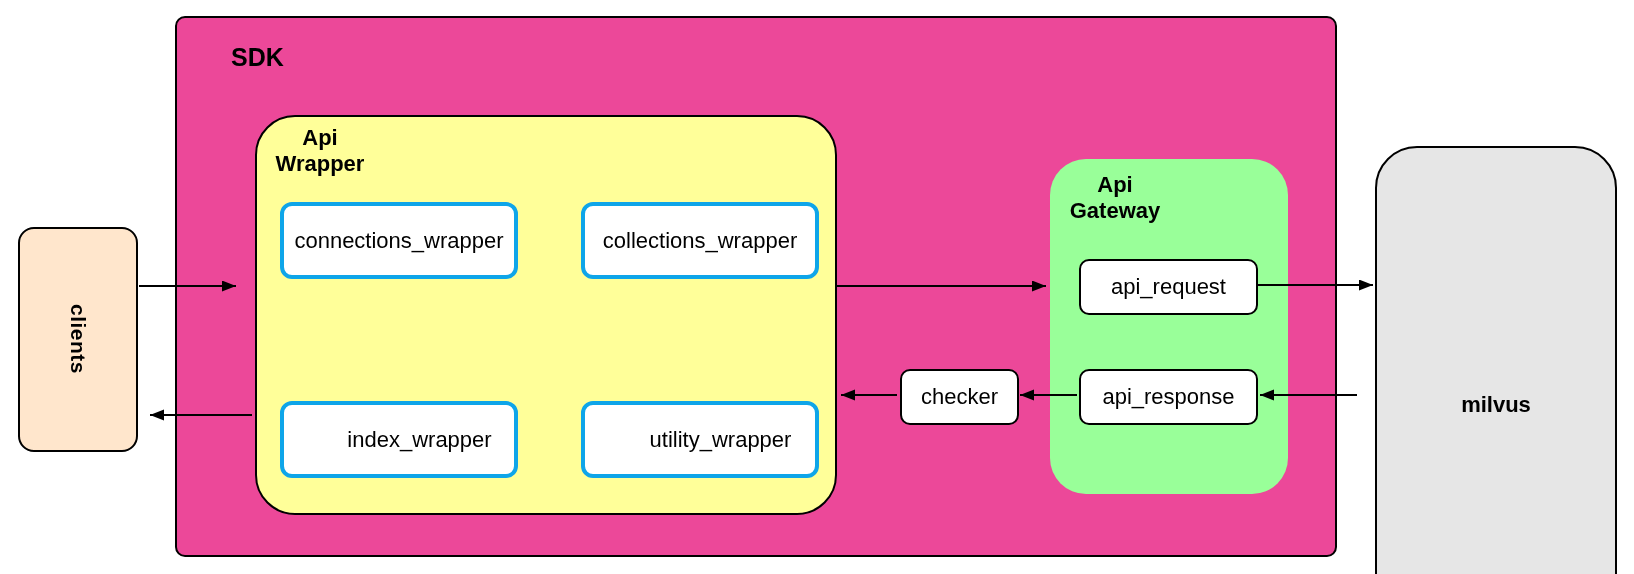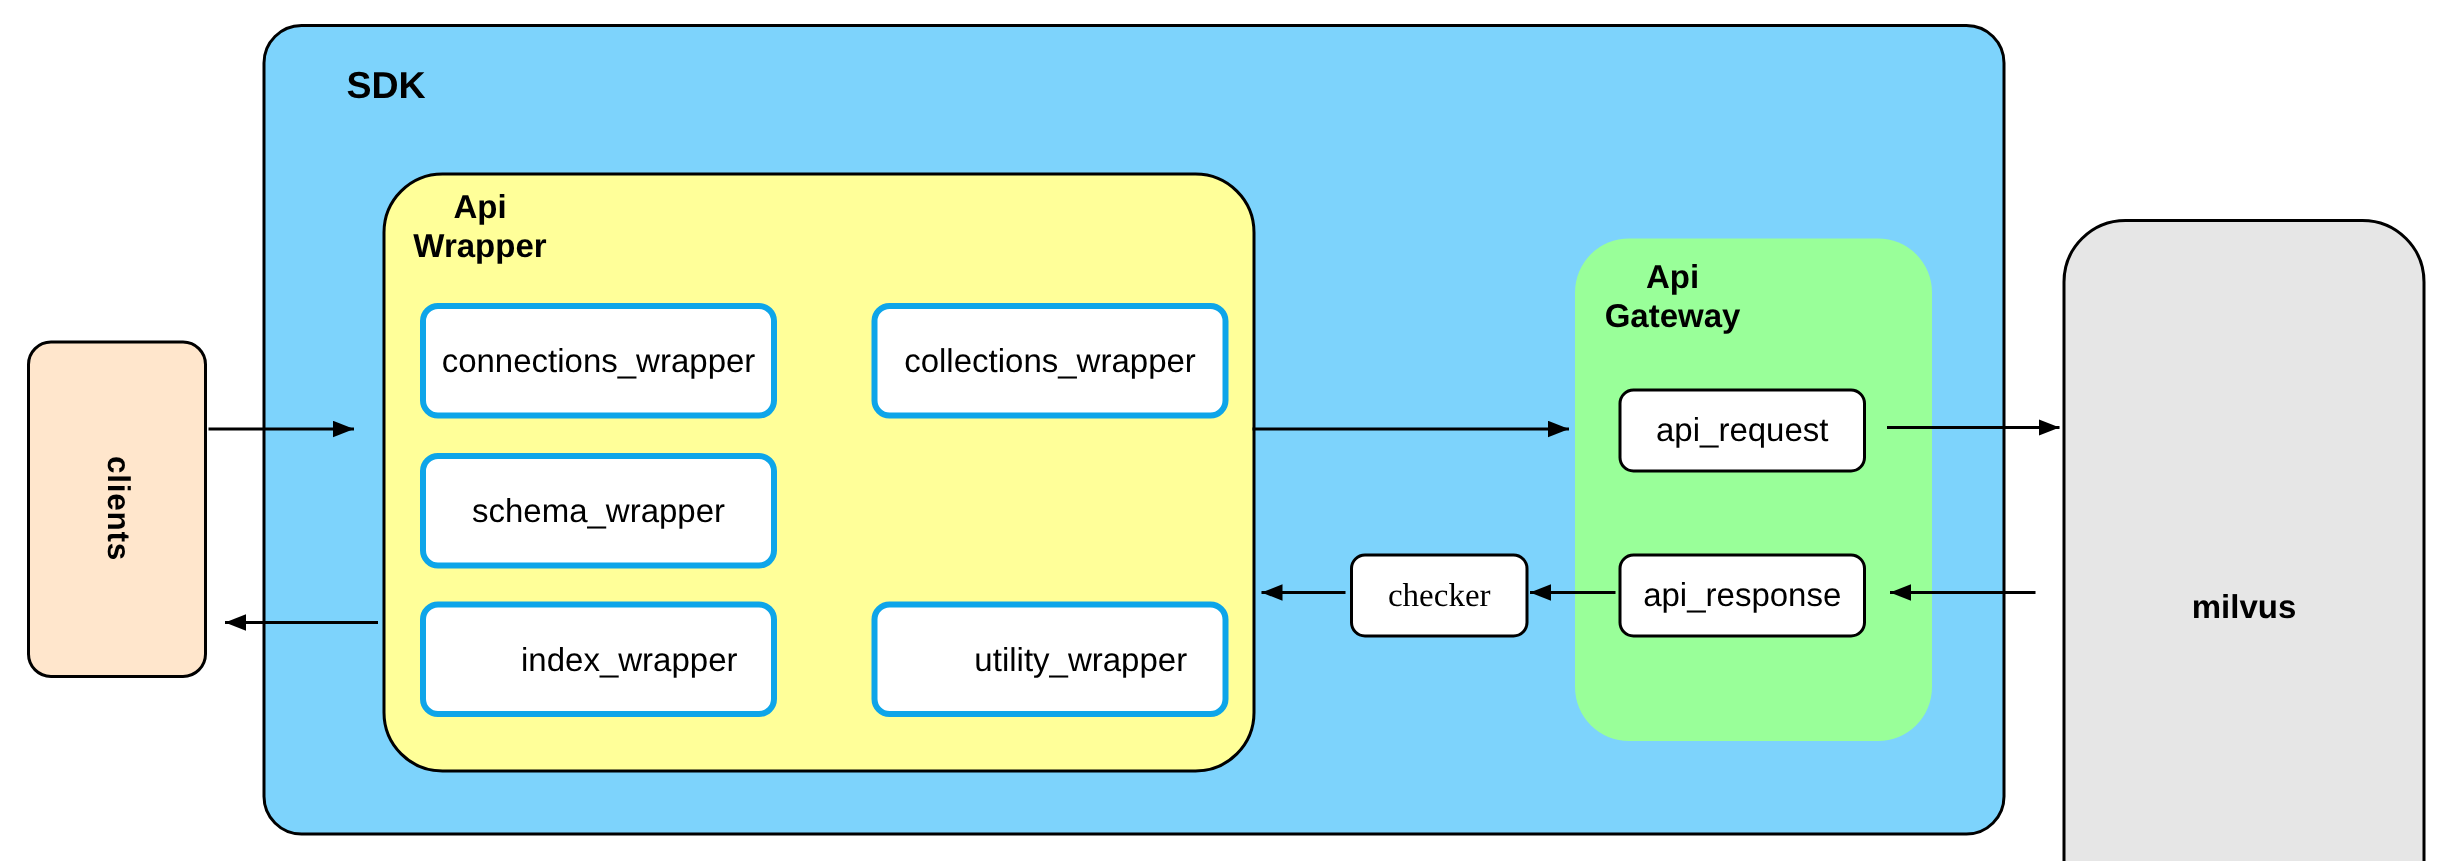--- a/index.html
+++ b/index.html
@@ -21,21 +21,21 @@
     display: flex; align-items: center; justify-content: center;
   }
   #clients .vlabel {
     writing-mode: vertical-rl; text-orientation: mixed;
     font-weight: bold; font-size: 21px; letter-spacing: 0.5px;
   }
 
   
   #sdk {
     left: 175px; top: 16px; width: 1162px; height: 541px;
-    background: #7dd3fc; border: 2px solid #000; border-radius: 26px;
+    background: #ec4899; border: 2px solid #000; border-radius: 10px;
   }
   #sdk-label {
     position: absolute; left: 54px; top: 25px;
     font-weight: bold; font-size: 25px;
   }
 
   
   #api-wrapper {
     position: absolute; left: 78px; top: 97px; width: 582px; height: 400px;
     background: #ffff99; border: 2px solid #000; border-radius: 40px;
@@ -53,35 +53,35 @@
     font-size: 22px; box-sizing: border-box;
   }
   .c1 { left: 23px; }  .c2 { left: 324px; }
   .r1 { top: 85px; }   .r2 { top: 185px; }  .r3 { top: 284px; padding-left: 41px; }
 
   
   #checker {
     position: absolute; left: 723px; top: 351px; width: 119px; height: 56px;
     background: #ffffff; border: 2px solid #000; border-radius: 10px;
     display: flex; align-items: center; justify-content: center;
-    font-size: 22px; box-sizing: border-box; font-family: Liberation Serif, serif;
+    font-size: 22px; box-sizing: border-box;
   }
 
   
   #api-gateway {
     position: absolute; left: 873px; top: 141px; width: 238px; height: 335px;
     background: #99ff99; border-radius: 36px; box-sizing: border-box;
   }
   #api-gateway-label {
     position: absolute; left: 0px; top: 13px; width: 130px;
     text-align: center; font-weight: bold; font-size: 22px; line-height: 26px;
     white-space: pre-line;
   }
   .gw-box {
-    position: absolute; left: 29px; width: 165px; height: 56px;
+    position: absolute; left: 29px; width: 179px; height: 56px;
     background: #ffffff; border: 2px solid #000; border-radius: 10px;
     display: flex; align-items: center; justify-content: center;
     font-size: 22px; box-sizing: border-box;
   }
   #api-request  { top: 100px; }
   #api-response { top: 210px; }
 
   
   #milvus {
     left: 1375px; top: 146px; width: 242px; height: 518px;
@@ -107,21 +107,20 @@
 
   <div id="sdk" class="node">
     <div id="sdk-label">SDK</div>
 
     <div id="api-wrapper">
       <div id="api-wrapper-label">Api
 Wrapper</div>
 
       <div class="wb r1 c1">connections_wrapper</div>
       <div class="wb r1 c2">collections_wrapper</div>
-      <div class="wb r2 c1">schema_wrapper</div>
       <div class="wb r3 c1">index_wrapper</div>
       <div class="wb r3 c2">utility_wrapper</div>
     </div>
 
     <div id="checker">checker</div>
 
     <div id="api-gateway">
       <div id="api-gateway-label">Api
 Gateway</div>
       <div id="api-request" class="gw-box">api_request</div>

